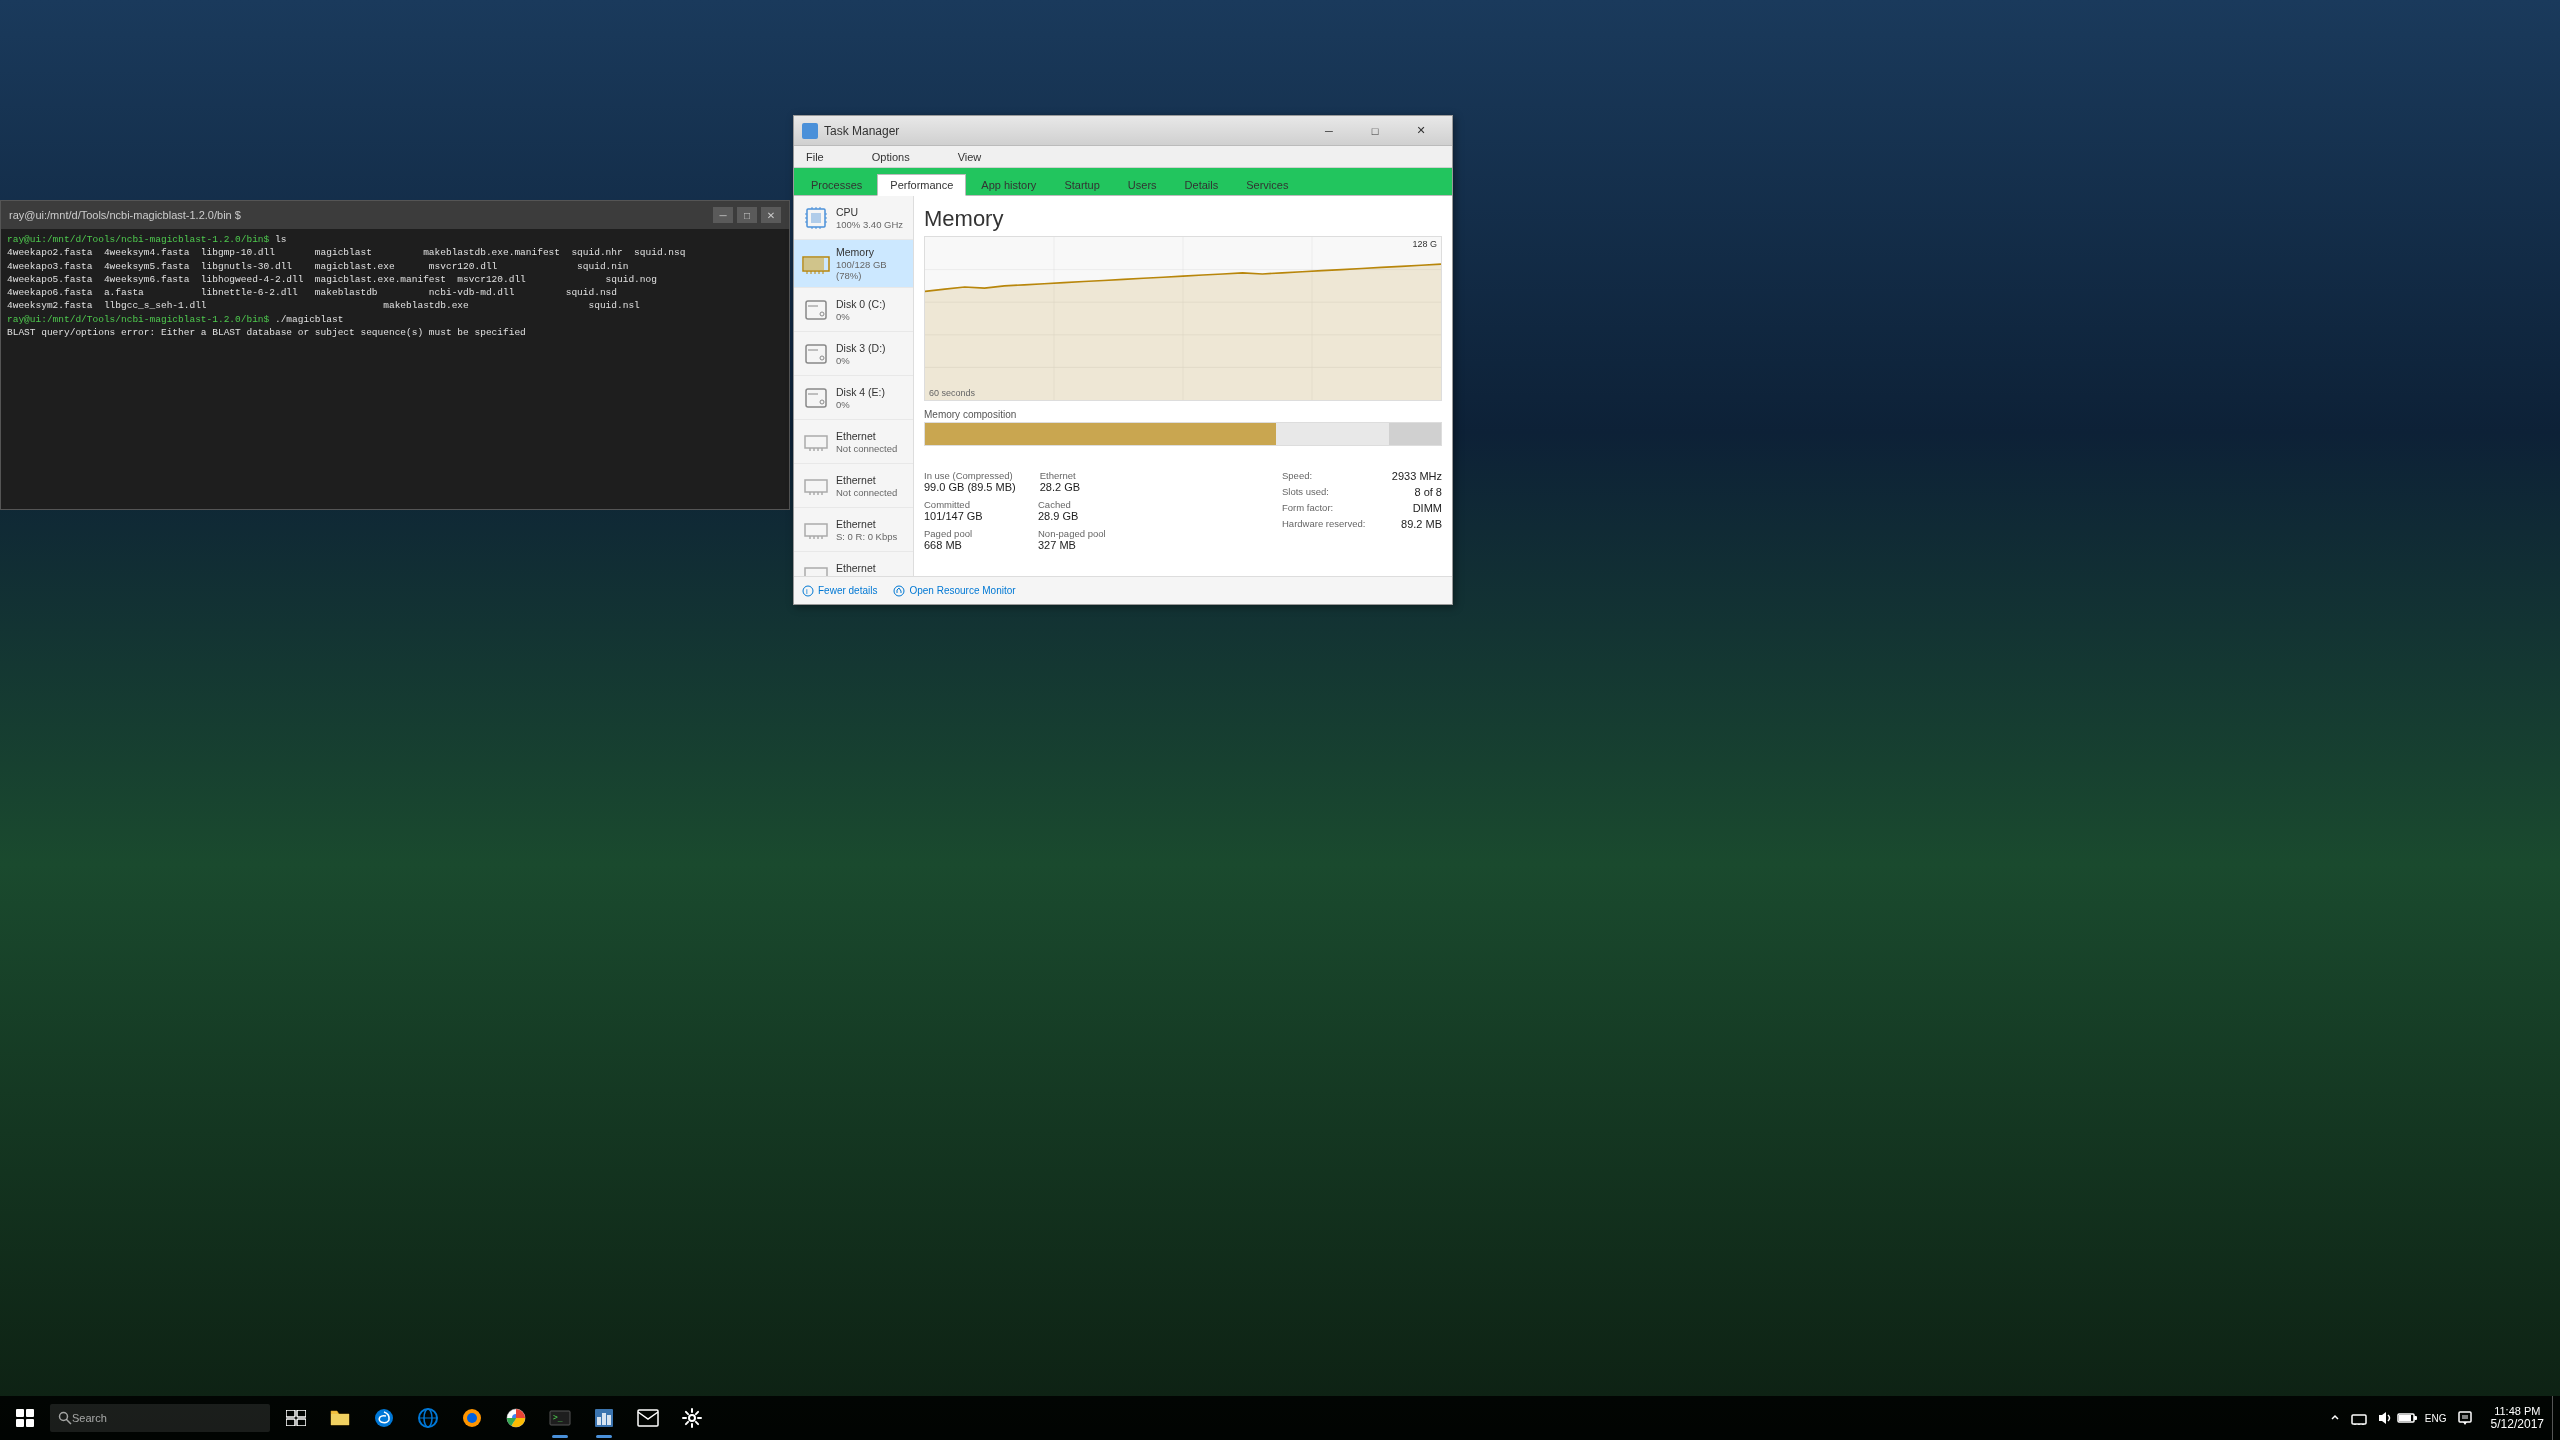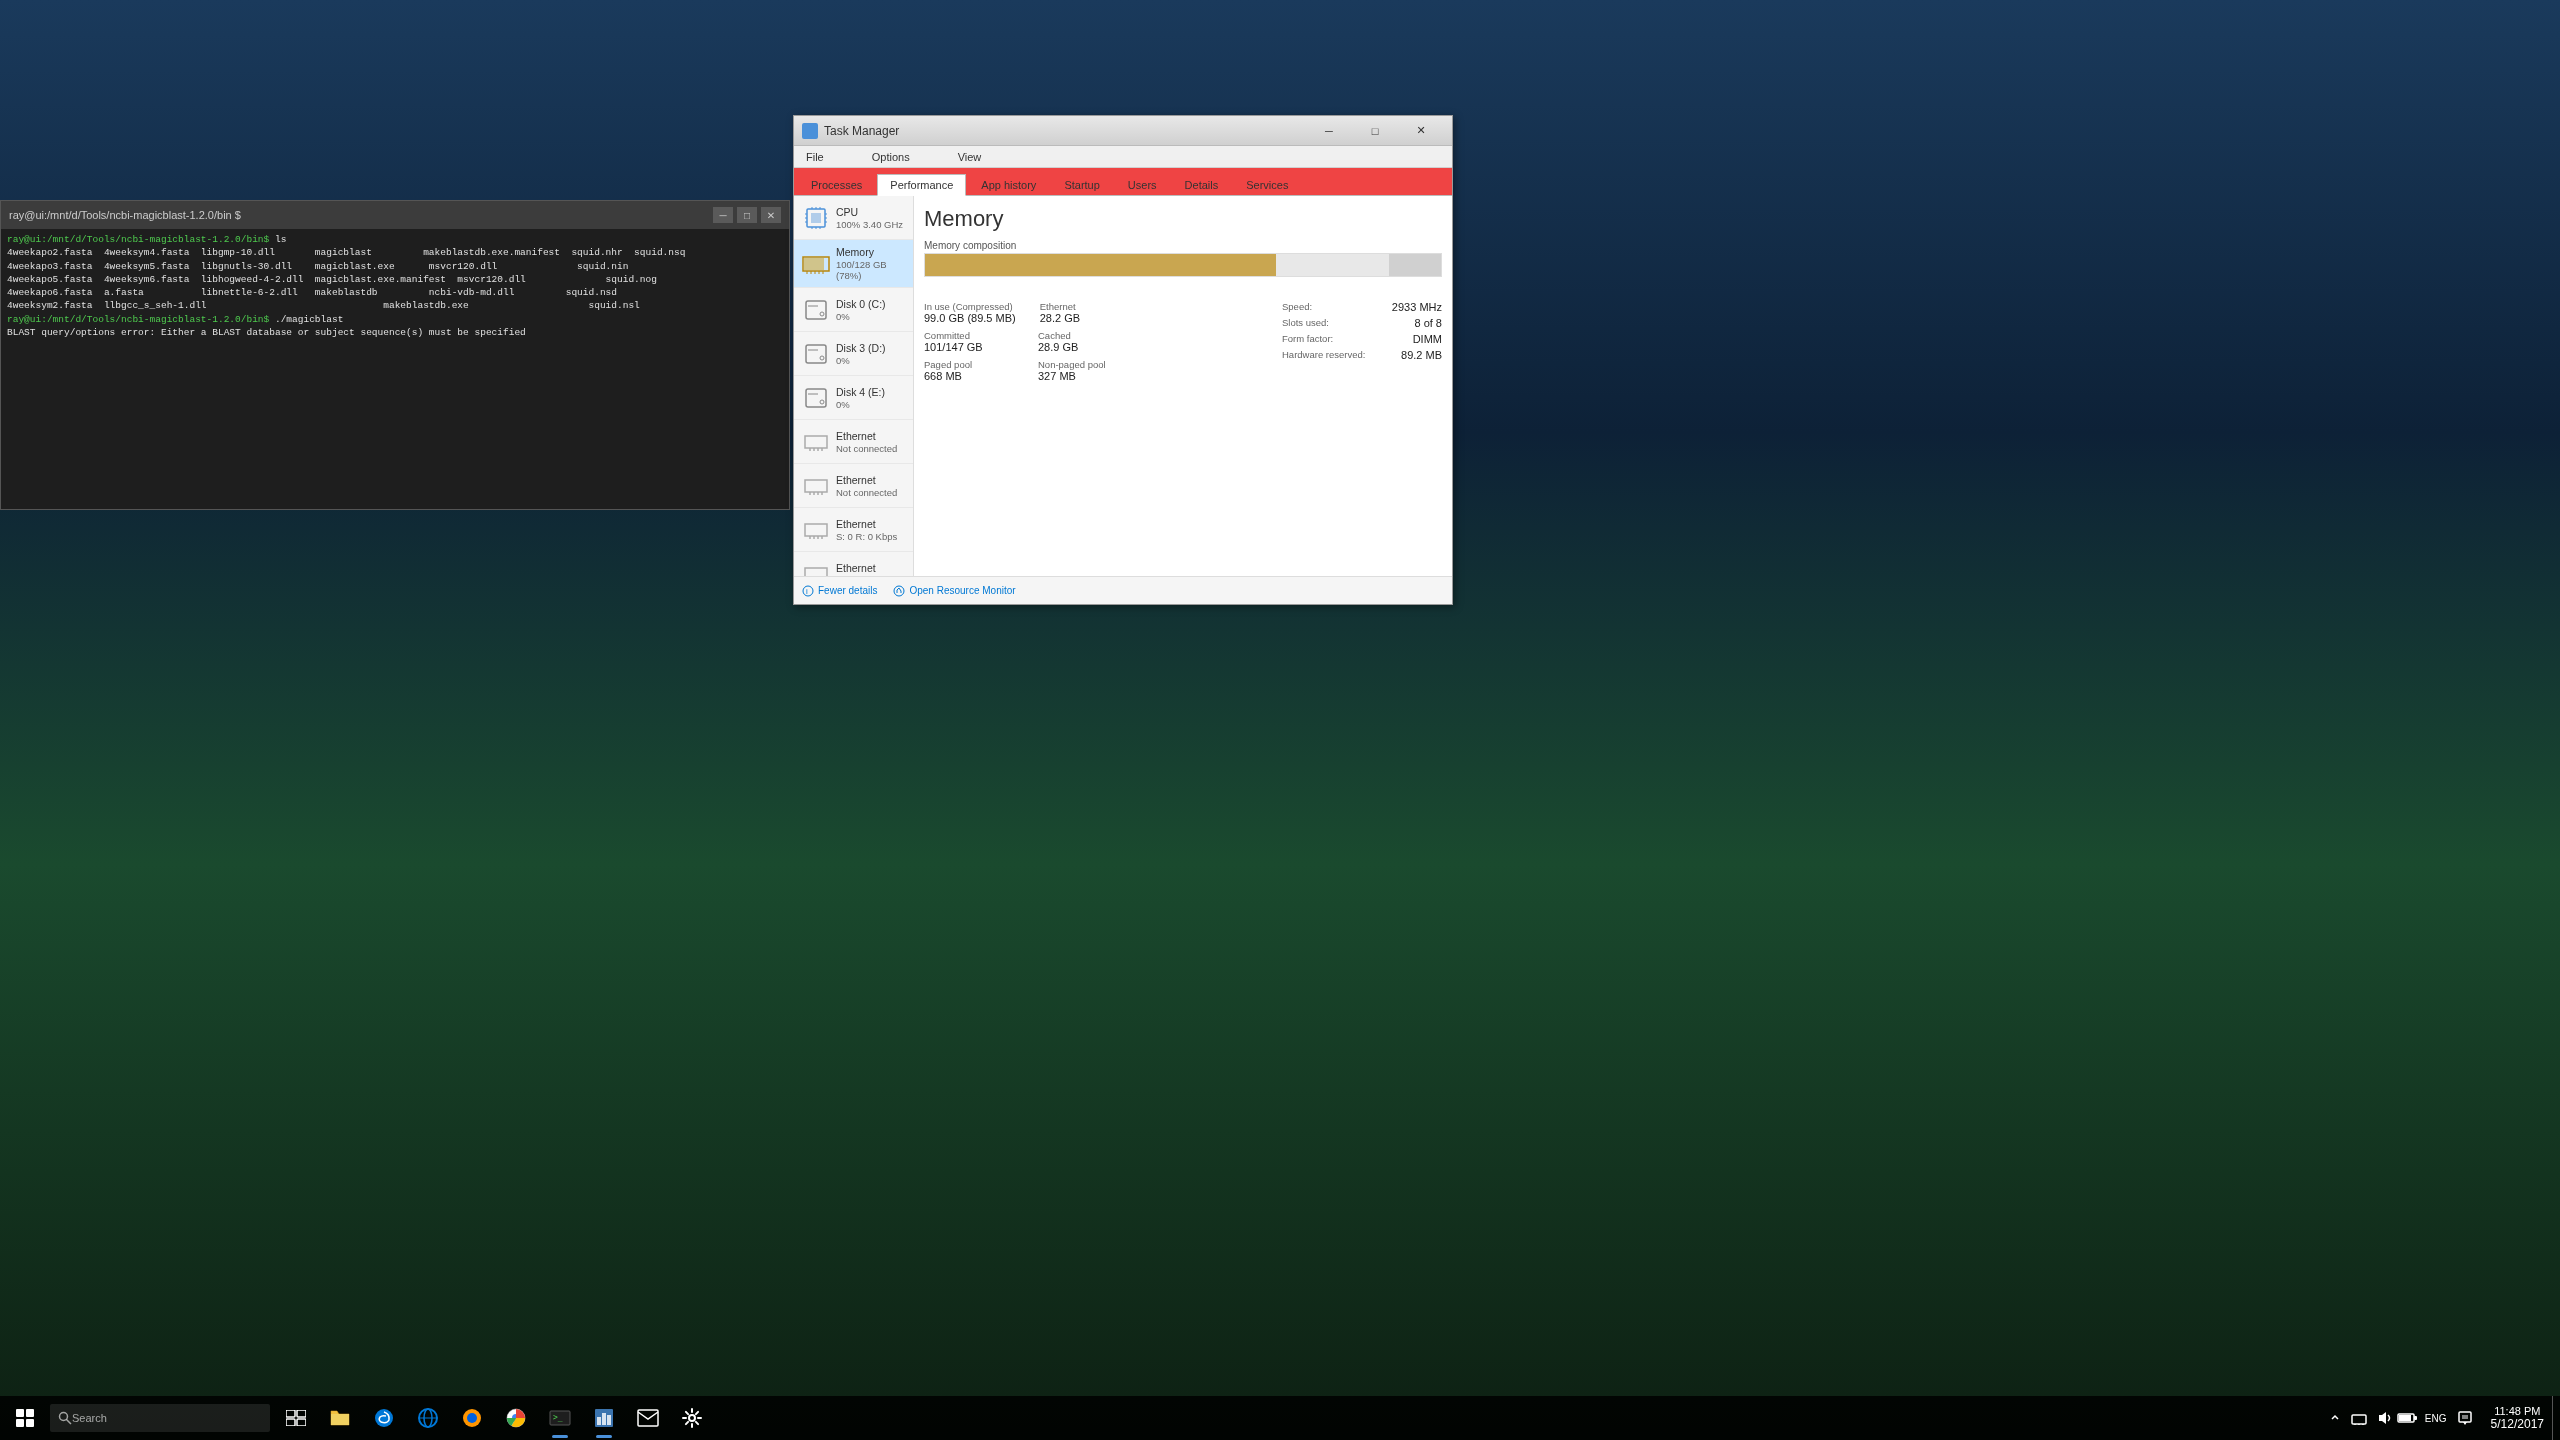--- a/index.html
+++ b/index.html
@@ -156,21 +156,21 @@
     }
 
     .tm-menu-item {
       padding: 2px 8px;
       font-size: 11px;
       color: #333;
       cursor: pointer;
     }
 
     .tm-tabs {
-      background: #ef4444;
+      background: #22c55e;
       height: 28px;
       display: flex;
       align-items: flex-end;
       padding: 0 4px;
       border-bottom: 1px solid #bbb;
       flex-shrink: 0;
     }
 
     .tm-tab {
       padding: 4px 12px;
@@ -703,20 +703,47 @@
             <div class="tm-sidebar-name">Ethernet</div>
             <div class="tm-sidebar-value">S: 0 R: 0 Kbps</div>
           </div>
         </div>
 
       </div>
 
       <div class="tm-main">
         <div class="tm-main-title">Memory</div>
 
+        <div class="memory-graph-area">
+          <span class="graph-label-top">128 G</span>
+          <svg class="memory-graph-svg" viewBox="0 0 520 150" preserveAspectRatio="none">
+
+            <g class="graph-grid">
+              <line x1="0" y1="30" x2="520" y2="30"></line>
+              <line x1="0" y1="60" x2="520" y2="60"></line>
+              <line x1="0" y1="90" x2="520" y2="90"></line>
+              <line x1="0" y1="120" x2="520" y2="120"></line>
+              <line x1="130" y1="0" x2="130" y2="150"></line>
+              <line x1="260" y1="0" x2="260" y2="150"></line>
+              <line x1="390" y1="0" x2="390" y2="150"></line>
+            </g>
+
+            <path class="memory-fill" d="
+              M0,50 L20,48 L40,46 L60,47 L80,45 L100,44 L120,43 L140,42 L160,41 L180,40 
+              L200,39 L220,38 L240,37 L260,36 L280,35 L300,34 L320,33 L340,34 L360,33 
+              L380,32 L400,31 L420,30 L440,29 L460,28 L480,27 L500,26 L520,25 
+              L520,150 L0,150 Z"></path>
+
+            <path class="memory-line" d="
+              M0,50 L20,48 L40,46 L60,47 L80,45 L100,44 L120,43 L140,42 L160,41 L180,40 
+              L200,39 L220,38 L240,37 L260,36 L280,35 L300,34 L320,33 L340,34 L360,33 
+              L380,32 L400,31 L420,30 L440,29 L460,28 L480,27 L500,26 L520,25"></path>
+          </svg>
+          <span class="graph-time-label">60 seconds</span>
+        </div>
 
         <div class="memory-composition-label">Memory composition</div>
 
         <div class="memory-composition-bar">
           <div class="comp-in-use" style="width: 68%;"></div>
           <div class="comp-available" style="width: 22%;"></div>
           <div class="comp-cached" style="width: 10%;"></div>
         </div>
 
         <div class="stats-section">

